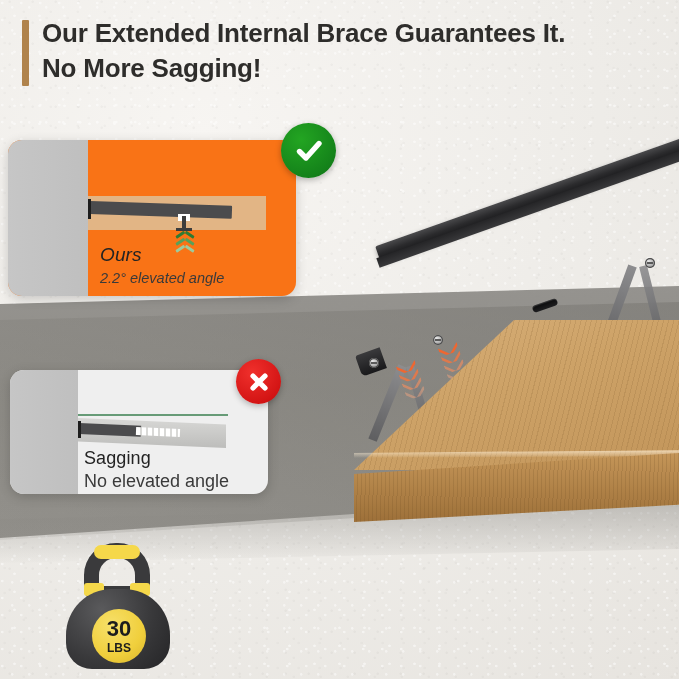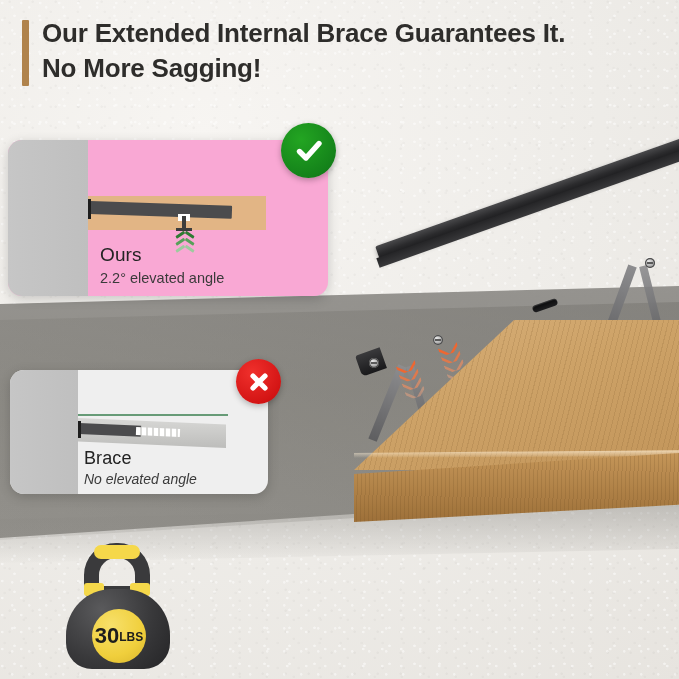--- a/index.html
+++ b/index.html
@@ -91,22 +91,23 @@
 
   
   .cmp-card {
     position: absolute;
     border-radius: 14px;
     overflow: hidden;
     box-shadow: 0 3px 12px rgba(0,0,0,.18);
   }
   .cmp-card.ours {
     left: 8px; top: 140px;
-    width: 320px; height: 156px;
-    background: #f9a8d4;
+    width: 288px; height: 156px;
+    background: #f97316;
+    font-style: italic;
   }
   .cmp-card.others {
     left: 10px; top: 370px;
     width: 258px; height: 124px;
     background: #efefef;
   }
   .card-wall {
     position: absolute;
     left: 0; top: 0;
     height: 100%;
@@ -226,21 +227,21 @@
   }
   .card-sub {
     position: absolute;
     color: #3a3a3a;
     font-size: 14.5px;
     font-weight: 400;
   }
   .ours  .card-label { left: 92px; top: 104px; }
   .ours  .card-sub   { left: 92px; top: 130px; }
   .others .card-label { left: 74px; top: 78px; font-size: 18px; }
-  .others .card-sub   { left: 74px; top: 101px; font-size: 14px; font-style: italic; }
+  .others .card-sub   { left: 74px; top: 101px; font-size: 18px; }
 
   
   .badge {
     position: absolute;
     border-radius: 50%;
     display: flex;
     align-items: center;
     justify-content: center;
     box-shadow: 0 2px 6px rgba(0,0,0,.28);
   }
@@ -434,21 +435,21 @@
     background: radial-gradient(circle at 34% 26%, #5a5a5c, #39393b 55%, #242426 100%);
     border-radius: 46px 46px 26px 26px;
   }
   .kb-plate {
     position: absolute;
     left: 26px; top: 20px;
     width: 54px; height: 54px;
     border-radius: 50%;
     background: radial-gradient(circle at 36% 30%, #f7e06a, #f0cf3c 60%, #d8b42c 100%);
     display: flex;
-    flex-direction: row;
+    flex-direction: column;
     align-items: center;
     justify-content: center;
     line-height: 1;
   }
   .kb-num {
     color: #1d1d1d;
     font-size: 22px;
     font-weight: 700;
   }
   .kb-unit {
@@ -527,21 +528,21 @@
     </svg>
   </div>
 
   <div class="cmp-card others">
     <div class="card-wall"></div>
     <div class="others-ref-line"></div>
     <div class="others-shelf"></div>
     <div class="others-brace"></div>
     <div class="others-brace-cap"></div>
     <div class="others-dash"></div>
-    <div class="card-label">Brace</div>
+    <div class="card-label">Sagging</div>
     <div class="card-sub">No elevated angle</div>
   </div>
 
   <div class="badge badge-x">
     <svg width="28" height="28" viewBox="0 0 28 28" aria-hidden="true">
       <path d="M8 8 L20 20 M20 8 L8 20" fill="none" stroke="#ffffff" stroke-width="5.2" stroke-linecap="round"></path>
     </svg>
   </div>
 
   <div class="photo">

